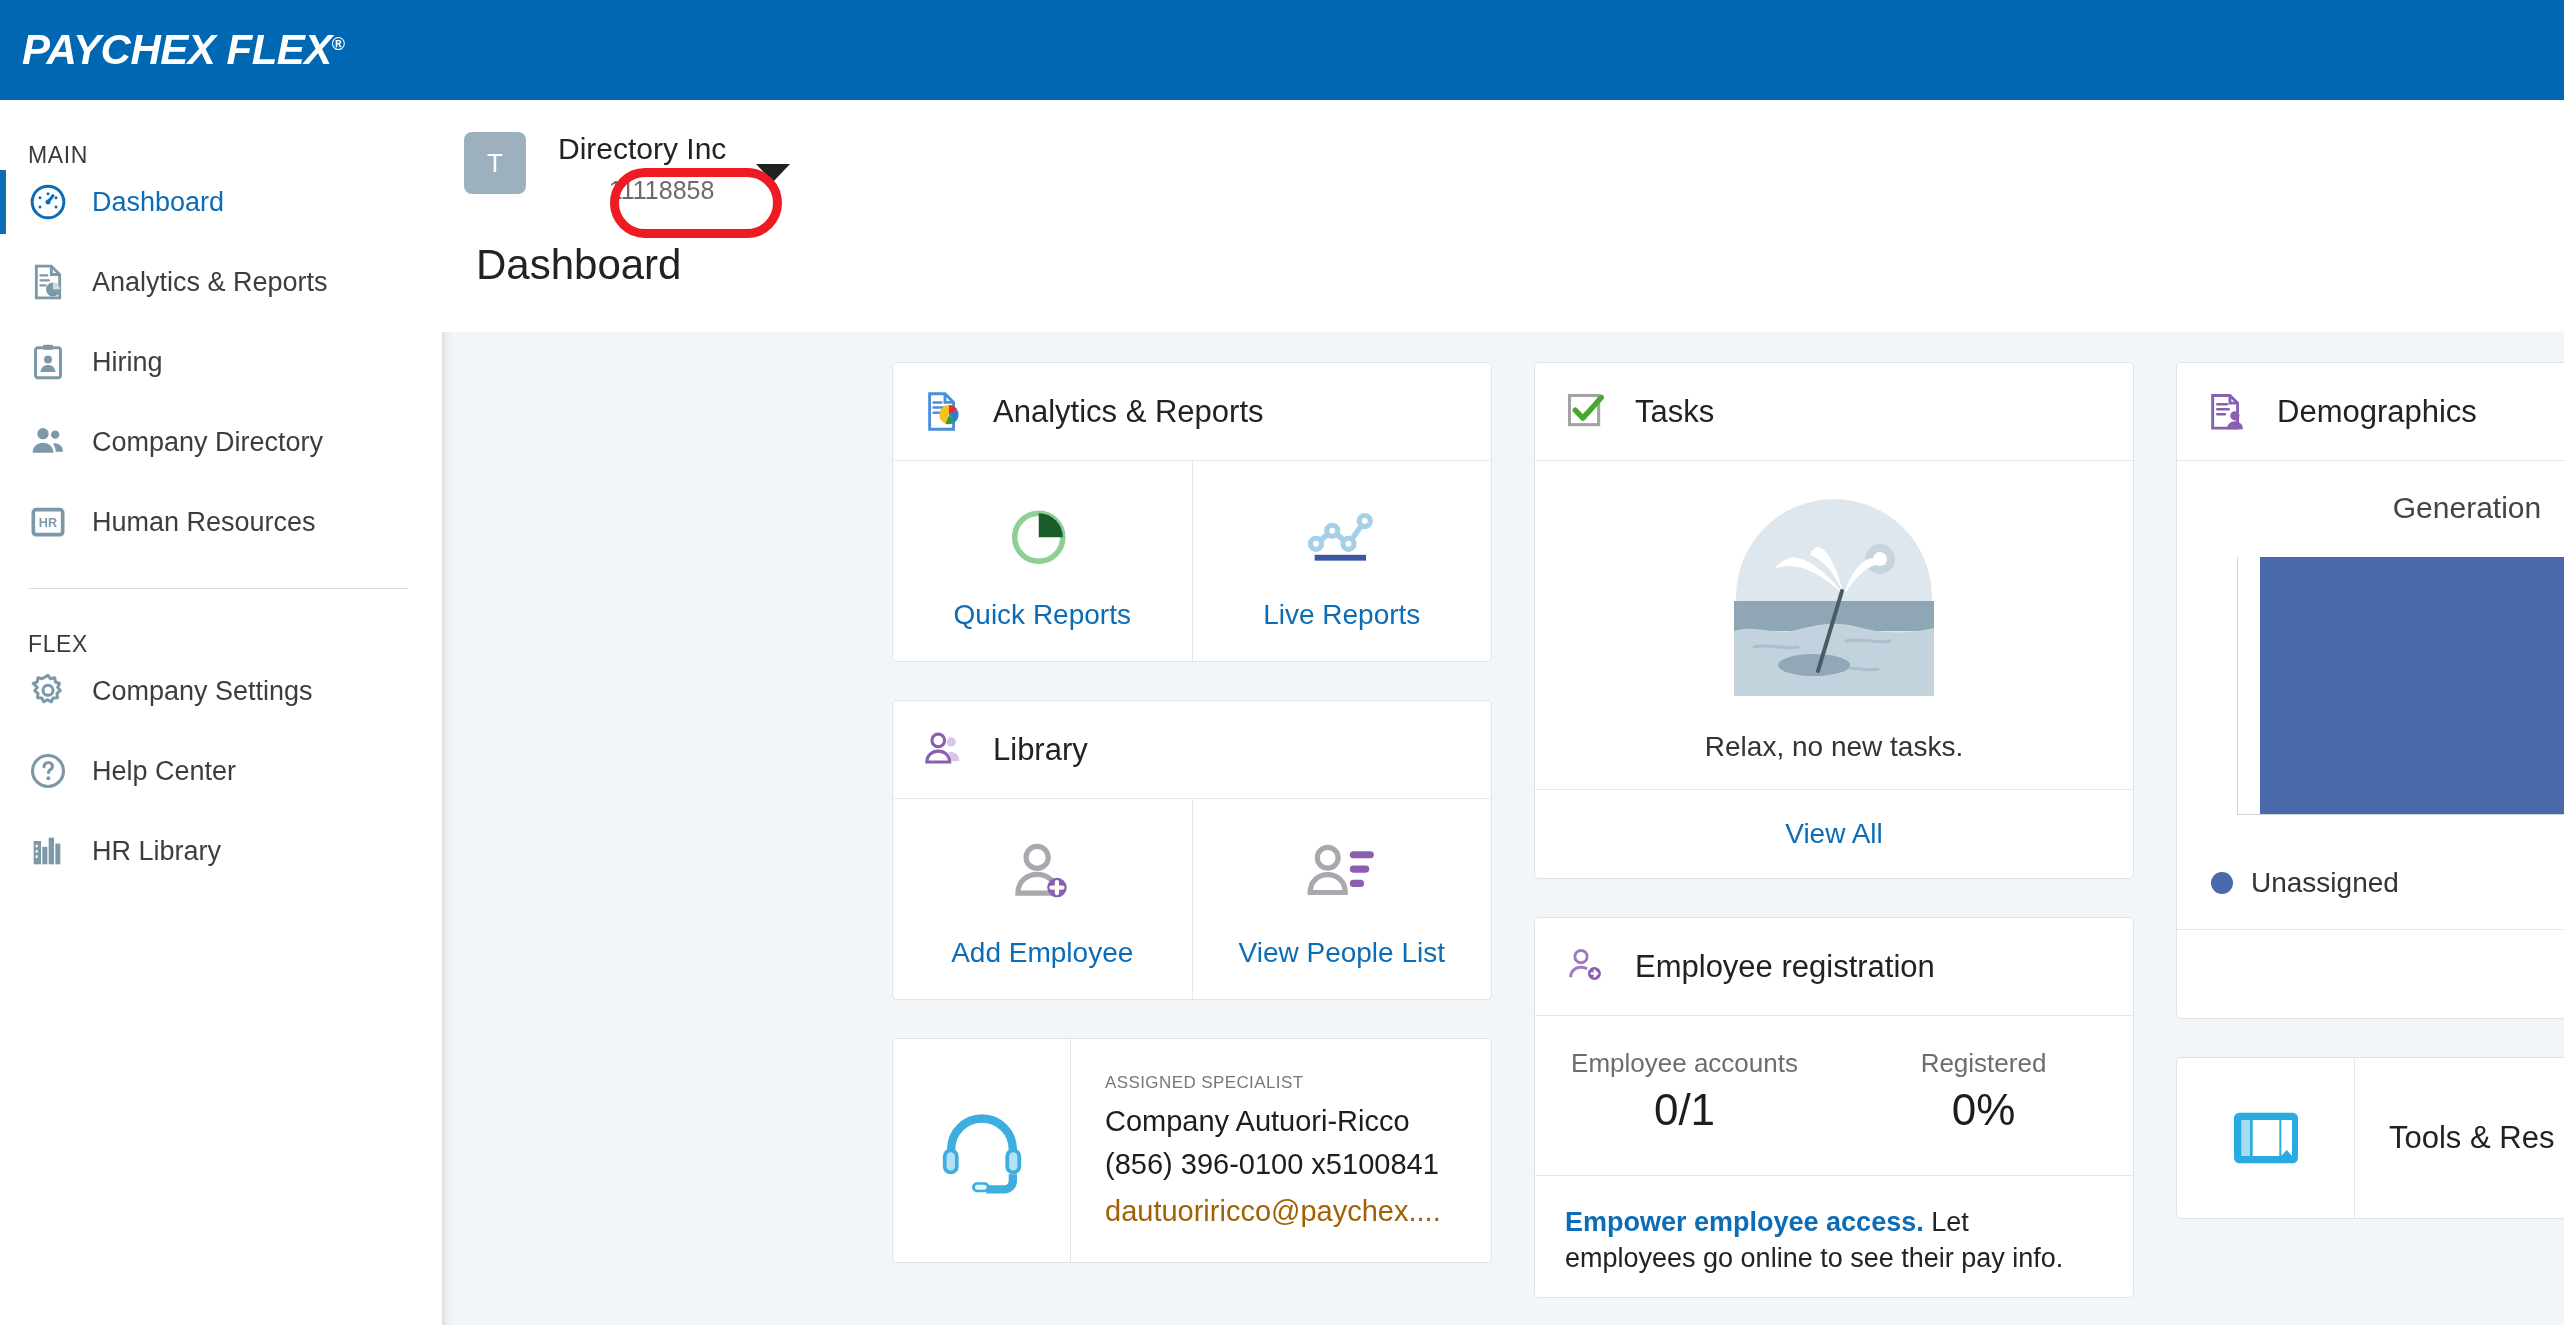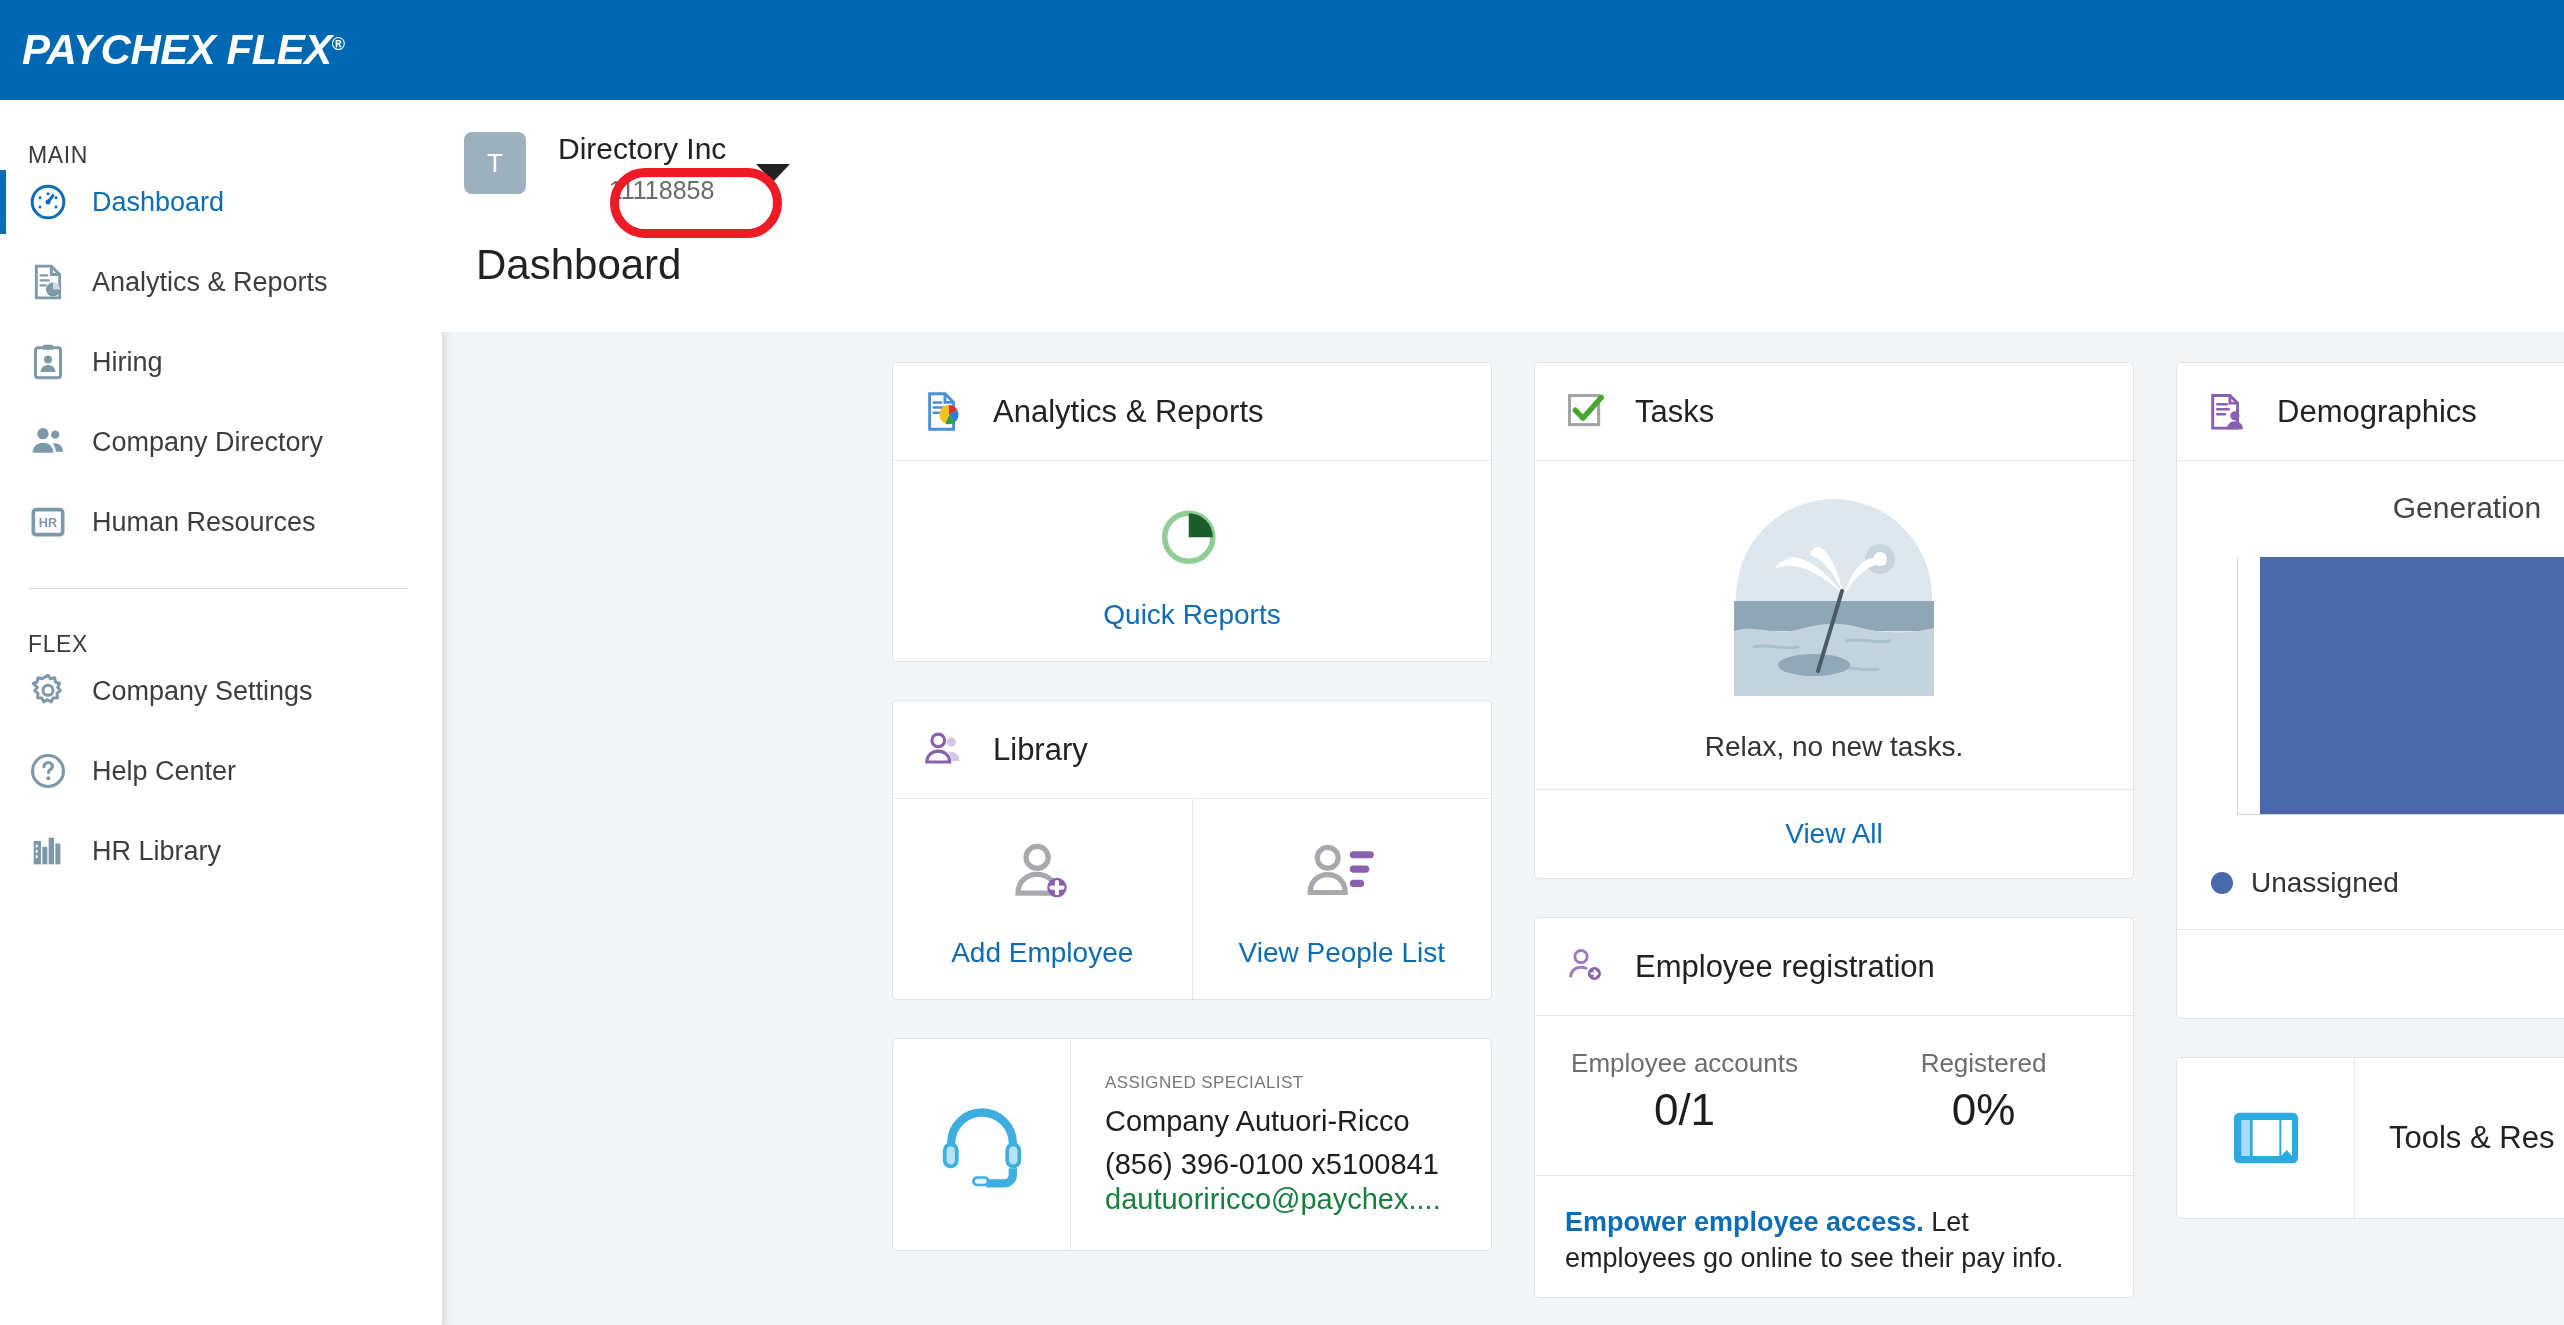--- a/index.html
+++ b/index.html
@@ -151,21 +151,21 @@
   .spec-ico-cell {
     width: 178px; flex: 0 0 178px;
     border-right: 1px solid #e4e8eb;
     display: flex; align-items: center; justify-content: center;
     padding: 40px 0;
   }
   .spec-info { padding: 34px 0 34px 34px; }
   .spec-label { font-size: 17px; color: #777; letter-spacing: 0.4px; }
   .spec-name { font-size: 29px; color: #1d1d1d; margin-top: 12px; }
   .spec-phone { font-size: 29px; color: #1d1d1d; margin-top: 10px; }
-  .spec-email { font-size: 29px; color: #15803d; margin-top: 2px; cursor: pointer; }
+  .spec-email { font-size: 29px; color: #a16207; margin-top: 14px; cursor: pointer; }
 
   .demo-chart { padding: 30px 0 0; position: relative; height: 380px; }
   .demo-chart-title {
     text-align: center; font-size: 30px; color: #444; padding-right: 18px;
   }
   .bars-area {
     position: absolute; left: 60px; right: 0; top: 96px; bottom: 26px;
     border-left: 1px solid #cfd5da; border-bottom: 1px solid #cfd5da;
     display: flex; align-items: flex-end; padding-left: 22px;
   }
@@ -343,20 +343,33 @@
           </div>
           <div class="split-body">
             <div class="split-half">
               <div class="big-ico">
                 <svg viewBox="0 0 24 24" width="78" height="78">
                     <circle cx="11" cy="13" r="7.4" fill="none" stroke="#8fcf96" stroke-width="1.7"></circle>
                     <path d="M11 13 V5.6 A7.4 7.4 0 0 1 18.4 13 Z" fill="#1a5c2a"></path>
                   </svg>
               </div>
               <div class="link">Quick Reports</div>
+            </div>
+            <div class="split-half">
+              <div class="big-ico">
+                <svg viewBox="0 0 24 24" width="78" height="78">
+                    <polyline points="4,15 9,11 14,15 19,8" fill="none" stroke="#a7cfe8" stroke-width="1.7"></polyline>
+                    <circle cx="4" cy="15" r="1.7" fill="#fff" stroke="#a7cfe8" stroke-width="1.6"></circle>
+                    <circle cx="9" cy="11" r="1.7" fill="#fff" stroke="#a7cfe8" stroke-width="1.6"></circle>
+                    <circle cx="14" cy="15" r="1.7" fill="#fff" stroke="#a7cfe8" stroke-width="1.6"></circle>
+                    <circle cx="19" cy="8" r="1.7" fill="#fff" stroke="#a7cfe8" stroke-width="1.6"></circle>
+                    <rect x="3.6" y="18.4" width="15.8" height="1.8" fill="#3c57a4"></rect>
+                  </svg>
+              </div>
+              <div class="link">Live Reports</div>
             </div>
           </div>
         </section>
 
         <section class="card">
           <div class="card-head">
             <span class="card-ico">
               <svg viewBox="0 0 24 24" width="46" height="46">
                   <circle cx="9" cy="7" r="3.3" fill="none" stroke="#8a5fb0" stroke-width="1.6"></circle>
                   <circle cx="15.8" cy="7.8" r="2.4" fill="#d8c6e8"></circle>

